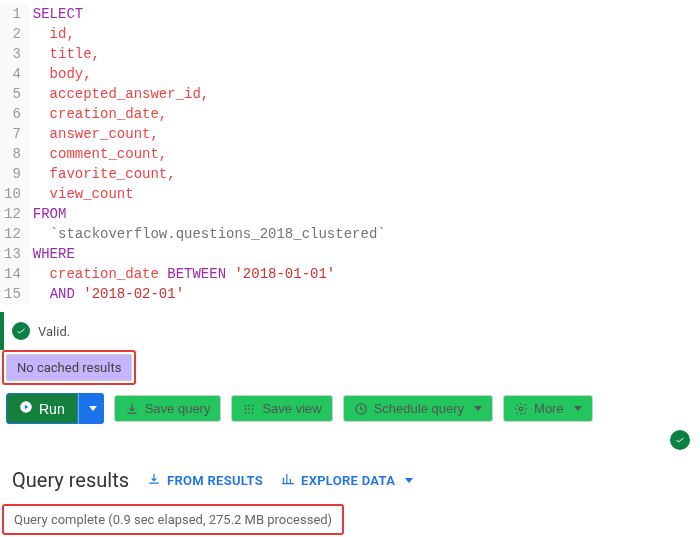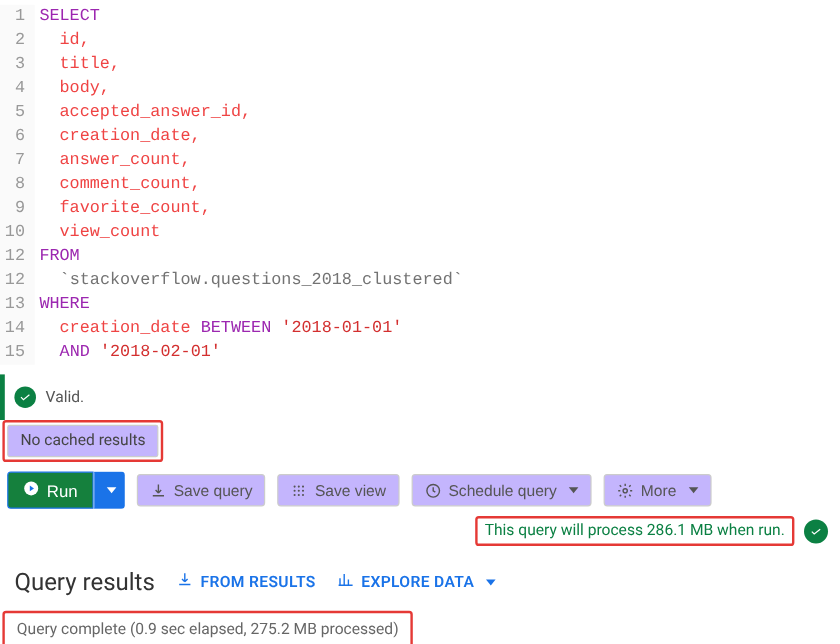--- a/index.html
+++ b/index.html
@@ -76,21 +76,21 @@
     align-items: center;
     gap: 10px;
     padding: 8px 6px 4px 6px;
     flex-wrap: wrap;
   }
   .btn {
     display: inline-flex;
     align-items: center;
     gap: 6px;
     border: 1px solid #ccc;
-    background: #c4b5fd;
+    background: #22c55e;
     color: #555;
     padding: 5px 10px;
     border-radius: 3px;
     font-size: 13px;
     cursor: pointer;
   }
   .btn .icon { display: inline-flex; }
   .run-group {
     display: inline-flex;
   }
@@ -281,21 +281,20 @@
           <circle cx="12" cy="12" r="3" stroke="#555"></circle>
           <path d="M12 2v3M12 19v3M4.2 4.2l2.1 2.1M17.7 17.7l2.1 2.1M2 12h3M19 12h3M4.2 19.8l2.1-2.1M17.7 6.3l2.1-2.1" stroke="#555"></path>
         </svg>
     </span>
     <span>More</span>
     <span class="caret-down"></span>
   </button>
 </div>
 
 <div class="estimate-row">
-  <span class="estimate-box">This query will process 286.1 MB when run.</span>
   <span class="small-check">
     <svg width="12" height="12" viewBox="0 0 24 24">
         <path d="M5 12l4 4L19 8" stroke="#fff"></path>
       </svg>
   </span>
 </div>
 
 <div class="results-header">
   <span class="results-title">Query results</span>
   <span class="link-btn">

